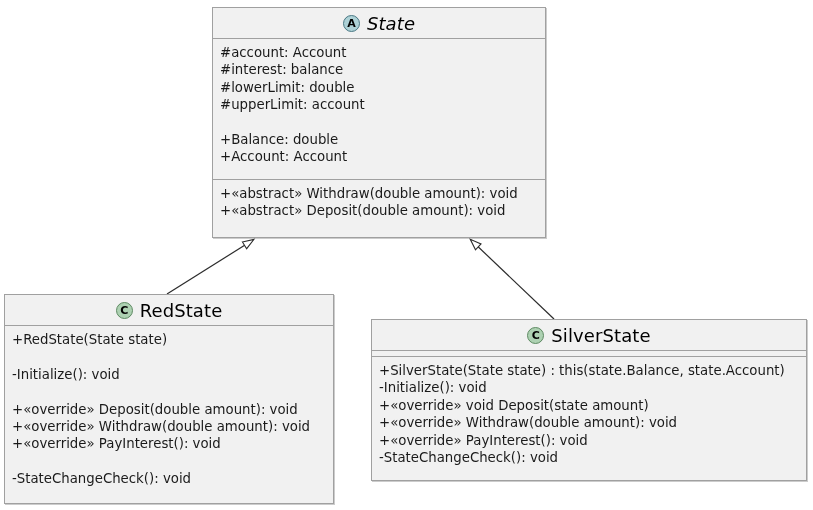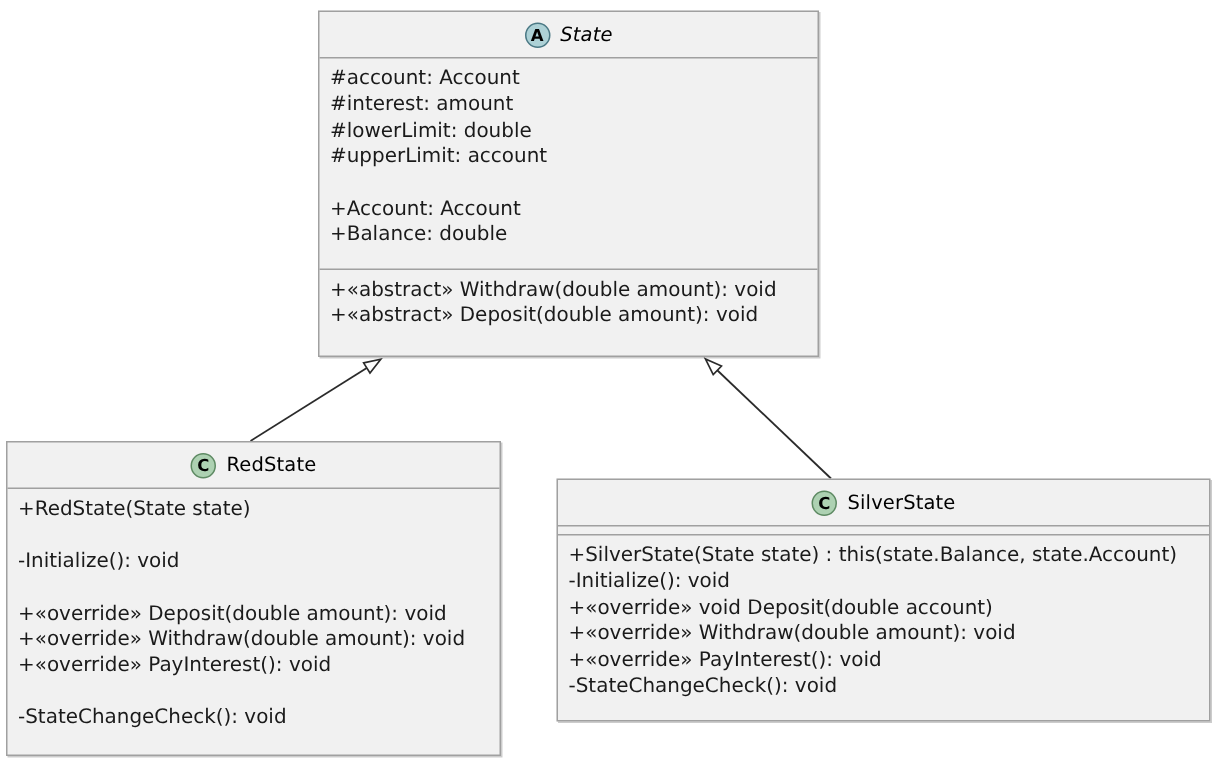--- a/index.html
+++ b/index.html
@@ -63,21 +63,21 @@
     background: #ADD1D6;
     border: 1px solid #4A7884;
     color: #000000;
   }
   .icon-class {
     background: #ADD1B2;
     border: 1px solid #5E8A63;
     color: #000000;
   }
   .class-title {
-    font-size: 13px;
+    font-size: 18px;
     color: #000000;
     letter-spacing: 0.1px;
   }
   .class-title.abstract {
     font-style: italic;
   }
   .compartment {
     border-bottom: 1px solid #a0a0a0;
     box-sizing: border-box;
     padding: 5px 6px 5px 7px;
@@ -114,26 +114,26 @@
     <line x1="554" y1="319" x2="471" y2="240" stroke="#2b2b2b" stroke-width="1.2" marker-end="url(#hollowTriangle)"></line>
   </svg>
 
   <div class="uml-class" style="left:212px; top:7px; width:334px; height:231px;">
     <div class="class-header">
       <span class="stereo-icon icon-abstract">A</span>
       <span class="class-title abstract">State</span>
     </div>
     <div class="compartment" style="height:141px;">
       <div class="member">#account: Account</div>
-      <div class="member">#interest: amount</div>
+      <div class="member">#interest: balance</div>
       <div class="member">#lowerLimit: double</div>
       <div class="member">#upperLimit: account</div>
       <div class="member spacer"></div>
+      <div class="member">+Balance: double</div>
       <div class="member">+Account: Account</div>
-      <div class="member">+Balance: double</div>
     </div>
     <div class="compartment last">
       <div class="member">+«abstract» Withdraw(double amount): void</div>
       <div class="member">+«abstract» Deposit(double amount): void</div>
     </div>
   </div>
 
   <div class="uml-class" style="left:4px; top:294px; width:330px; height:210px;">
     <div class="class-header">
       <span class="stereo-icon icon-class">C</span>
@@ -154,20 +154,20 @@
 
   <div class="uml-class" style="left:371px; top:319px; width:436px; height:162px;">
     <div class="class-header">
       <span class="stereo-icon icon-class">C</span>
       <span class="class-title">SilverState</span>
     </div>
     <div class="compartment empty"></div>
     <div class="compartment last">
       <div class="member">+SilverState(State state) : this(state.Balance, state.Account)</div>
       <div class="member">-Initialize(): void</div>
-      <div class="member">+«override» void Deposit(double account)</div>
+      <div class="member">+«override» void Deposit(state amount)</div>
       <div class="member">+«override» Withdraw(double amount): void</div>
       <div class="member">+«override» PayInterest(): void</div>
       <div class="member">-StateChangeCheck(): void</div>
     </div>
   </div>
 
 </div>
 
 </body></html>

